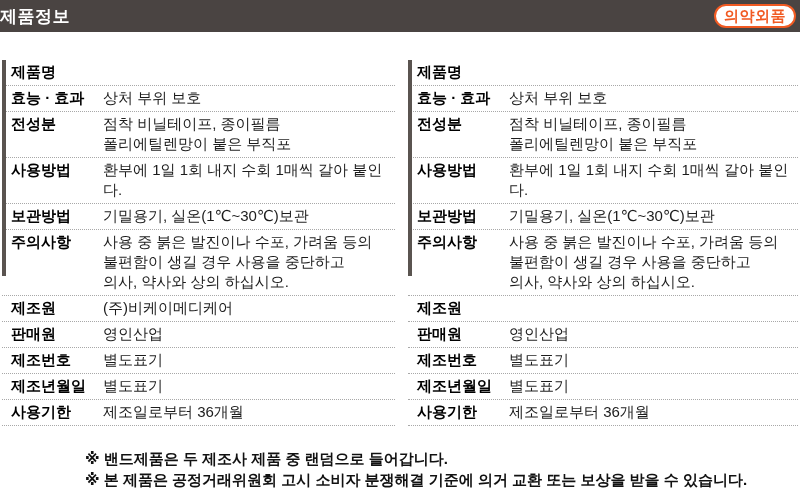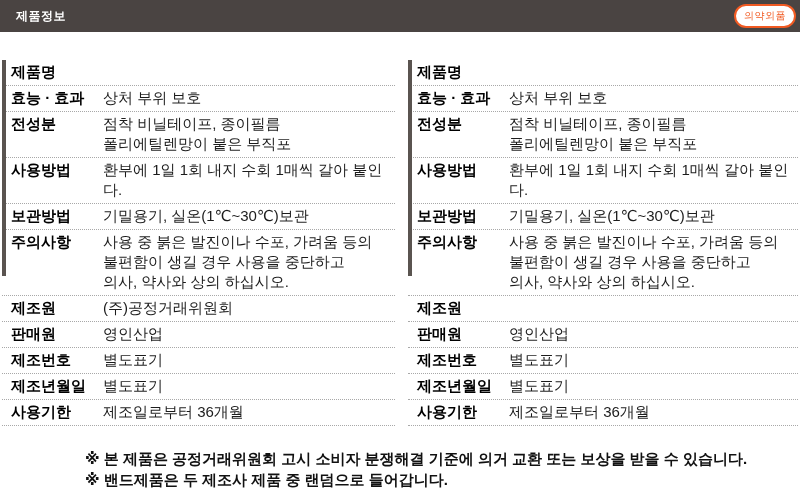--- a/index.html
+++ b/index.html
@@ -14,34 +14,34 @@
   
   .header-bar {
     position: relative;
     height: 32px;
     background: #4a4442;
     display: flex;
     align-items: center;
   }
   .page-title {
     color: #ffffff;
-    font-size: 12px;
-    font-weight: bold;
-    margin-left: 16px;
+    font-size: 17px;
+    font-weight: bold;
+    margin-left: 0;
     letter-spacing: 0.5px;
   }
   .badge {
     position: absolute;
     right: 4px;
     top: 4px;
     background: #ffffff;
     border: 2px solid #f15a22;
     color: #f15a22;
-    font-size: 10px;
-    font-weight: normal;
+    font-size: 15px;
+    font-weight: bold;
     border-radius: 13px;
     padding: 2px 8px 3px;
     line-height: 15px;
     letter-spacing: 0.5px;
   }
 
   
   .tables-wrap {
     display: flex;
     margin-top: 28px;
@@ -135,21 +135,21 @@
         <div class="spec-label">주의사항</div>
         <div class="spec-value">
           <div class="spec-line">사용 중 붉은 발진이나 수포, 가려움 등의</div>
           <div class="spec-line">불편함이 생길 경우 사용을 중단하고</div>
           <div class="spec-line">의사, 약사와 상의 하십시오.</div>
         </div>
       </div>
       <div class="spec-row">
         <div class="spec-label">제조원</div>
         <div class="spec-value">
-          <div class="spec-line">(주)공정거래위원회</div>
+          <div class="spec-line">(주)비케이메디케어</div>
         </div>
       </div>
       <div class="spec-row">
         <div class="spec-label">판매원</div>
         <div class="spec-value">
           <div class="spec-line">영인산업</div>
         </div>
       </div>
       <div class="spec-row">
         <div class="spec-label">제조번호</div>
@@ -232,15 +232,15 @@
       <div class="spec-row">
         <div class="spec-label">사용기한</div>
         <div class="spec-value">
           <div class="spec-line">제조일로부터 36개월</div>
         </div>
       </div>
     </div>
 </div>
 
 <div class="notes">
+  <div class="note-line">※ 밴드제품은 두 제조사 제품 중 랜덤으로 들어갑니다.</div>
   <div class="note-line">※ 본 제품은 공정거래위원회 고시 소비자 분쟁해결 기준에 의거 교환 또는 보상을 받을 수 있습니다.</div>
-  <div class="note-line">※ 밴드제품은 두 제조사 제품 중 랜덤으로 들어갑니다.</div>
 </div>
 
 </body></html>

